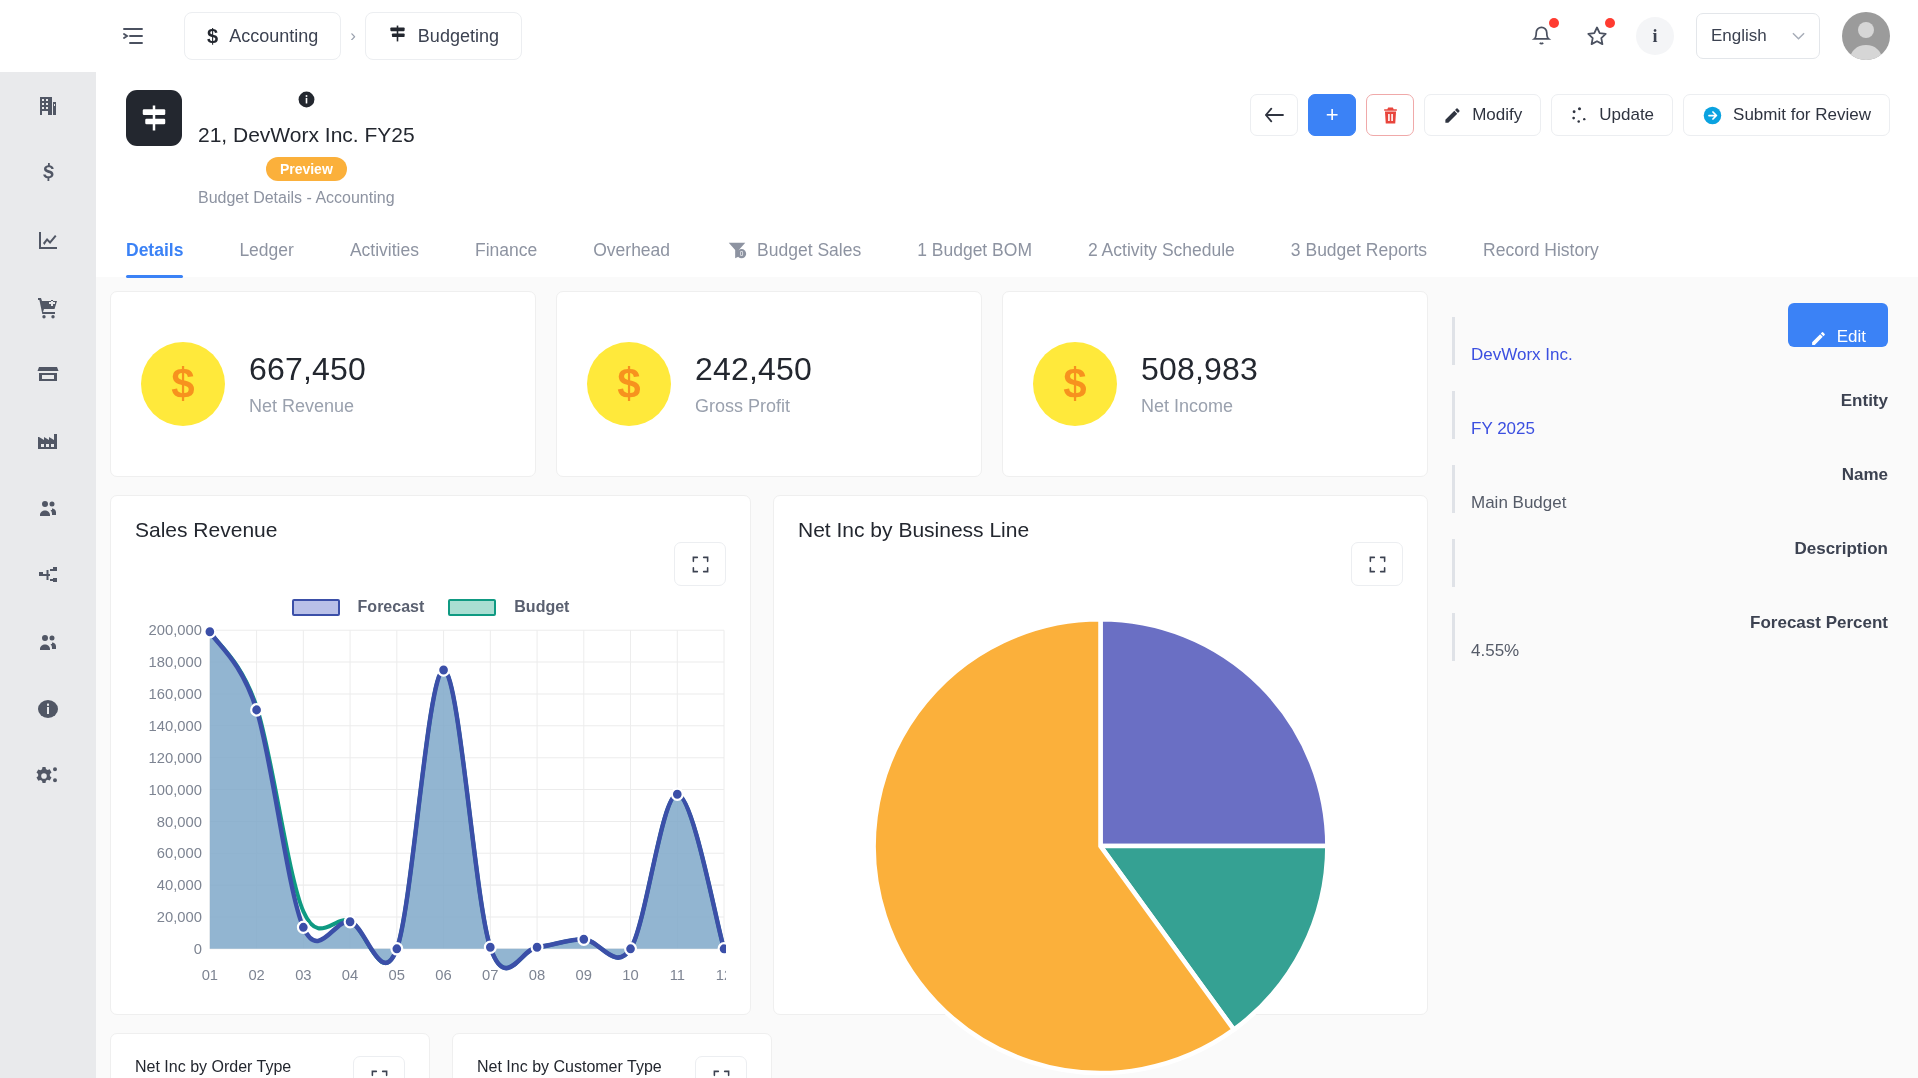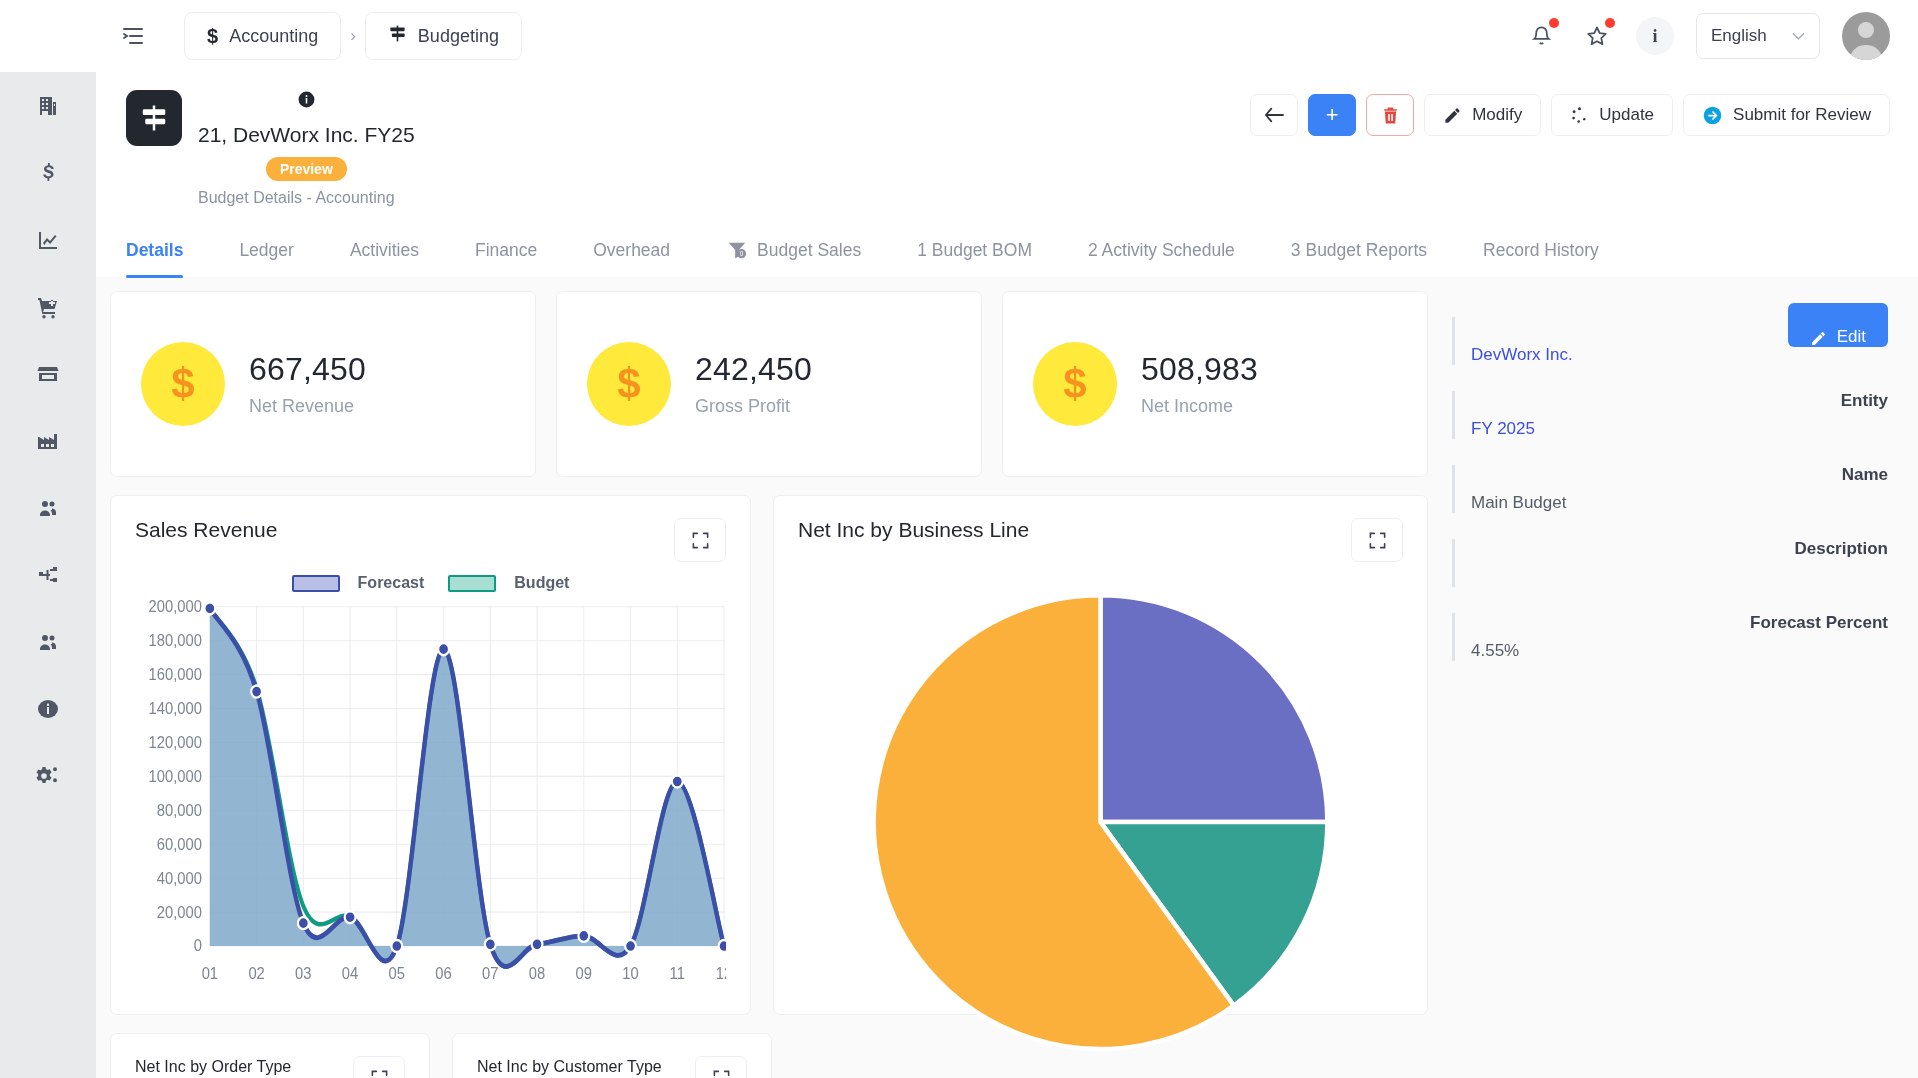--- a/index.html
+++ b/index.html
@@ -138,21 +138,21 @@
     display: flex; align-items: center; justify-content: center;
     font-size: 42px; font-weight: bold; color: #f7921e; flex: 0 0 84px;
   }
   .kpi-txt { margin-left: 24px; }
   .kpi-val { font-size: 32px; color: #23272f; letter-spacing: .2px; }
   .kpi-lbl { font-size: 18px; color: #9aa1ae; margin-top: 8px; }
 
   .charts-row { display: flex; gap: 22px; margin-top: 18px; }
   .chart-card { flex: 1 1 0; height: 520px; padding: 22px 24px; display: flex; flex-direction: column; }
   .chart-card.narrow { flex: 0 0 641px; }
-  .ch-head { display: flex; align-items: flex-start; }
+  .ch-head { display: flex; align-items: flex-start; flex-direction: column; }
   .ch-title { font-size: 21px; color: #23272f; }
   .expand-btn {
     margin-left: auto; width: 52px; height: 44px; border: 1px solid #eceef1;
     border-radius: 7px; background: #fff; cursor: pointer;
     display: flex; align-items: center; justify-content: center;
   }
   .legend { display: flex; align-items: center; justify-content: center; gap: 24px; margin-top: 12px; }
   .lg-item { display: flex; align-items: flex-end; gap: 18px; font-size: 16px; color: #5a6070; font-weight: bold; }
   .lg-sw { width: 48px; height: 17px; border-radius: 2px; }
 

